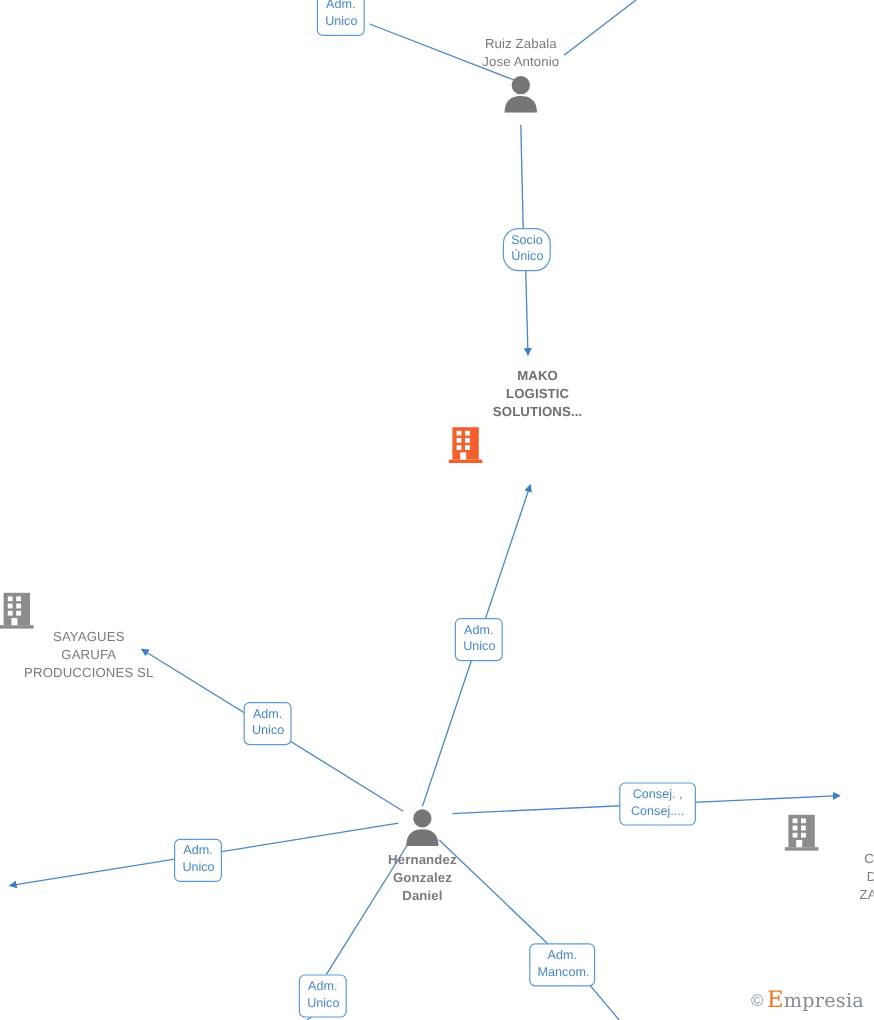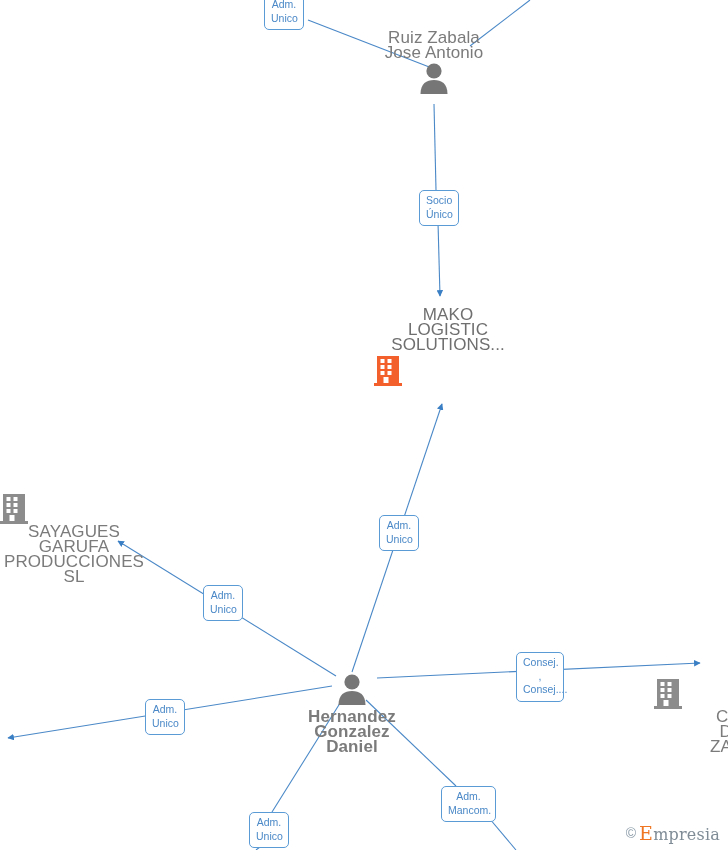--- a/index.html
+++ b/index.html
@@ -14,27 +14,27 @@
 
   
   .node{
     position:absolute;
     width:150px;
     margin-left:-75px;      
     text-align:center;
     pointer-events:auto;
   }
   .node .nlabel{
-    font-size:17px;
+    font-size:11px;
     line-height:15px;
     color:#7b7b7b;
     letter-spacing:.1px;
     white-space:pre-line;
   }
-  .node.company-main .nlabel{color:#6f6f6f;font-weight:normal;}
+  .node.company-main .nlabel{color:#6f6f6f;font-weight:bold;}
   .node .glyph{display:block;margin:2px auto 0 auto;}
 
   
   .bld{position:relative;display:inline-block;}
   .bld svg{display:block;}
 
   
   .elabel{
     position:absolute;
     border:1px solid #5b9bd5;
@@ -187,30 +187,30 @@
 <div class="node company" style="left:-68px;top:770px;">
   <span class="glyph bld">
     
   </span>
   <div class="nlabel">L</div>
 </div>
 
 <div class="elabel" style="left:264px;top:-6px;width:40px;">Adm.
 Unico</div>
 
-<div class="elabel" style="left:419px;top:190px;width:40px;">Socio
+<div class="elabel" style="left:419px;top:190px;width:40px;border-radius:13px;">Socio
 Único</div>
 
 <div class="elabel" style="left:379px;top:515px;width:40px;">Adm.
 Unico</div>
 
 <div class="elabel" style="left:203px;top:585px;width:40px;">Adm.
 Unico</div>
 
-<div class="elabel" style="left:516px;top:652px;width:48px;">Consej. ,
+<div class="elabel" style="left:516px;top:652px;width:64px;">Consej. ,
 Consej....</div>
 
 <div class="elabel" style="left:145px;top:699px;width:40px;">Adm.
 Unico</div>
 
 <div class="elabel" style="left:249px;top:812px;width:40px;">Adm.
 Unico</div>
 
 <div class="elabel" style="left:441px;top:786px;width:55px;">Adm.
 Mancom.</div>

